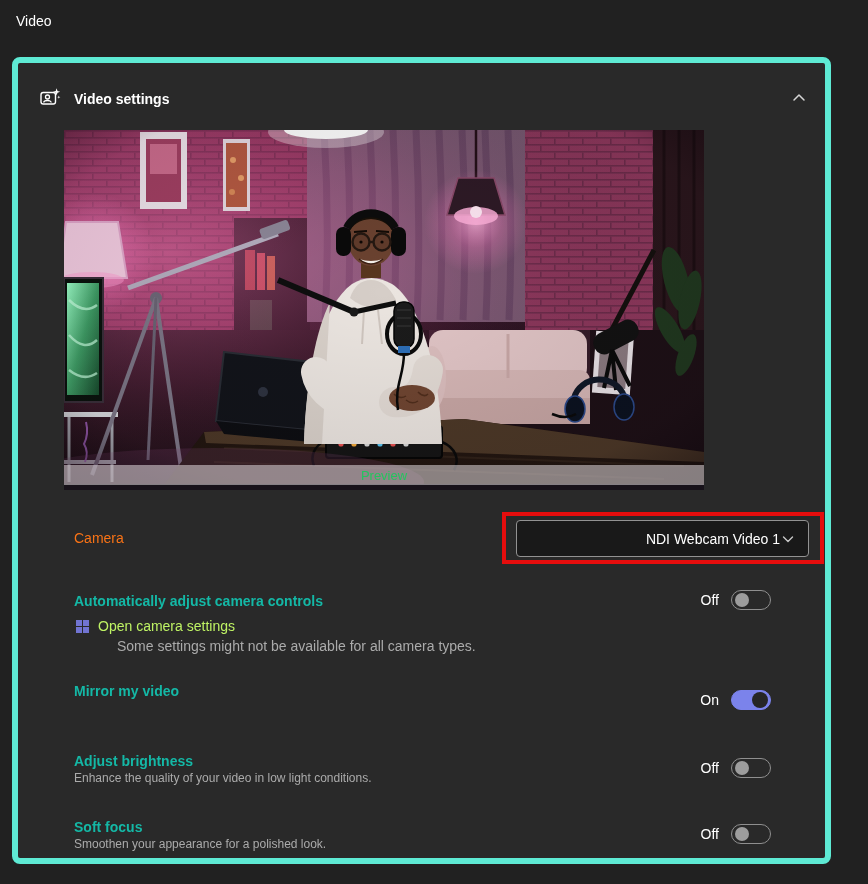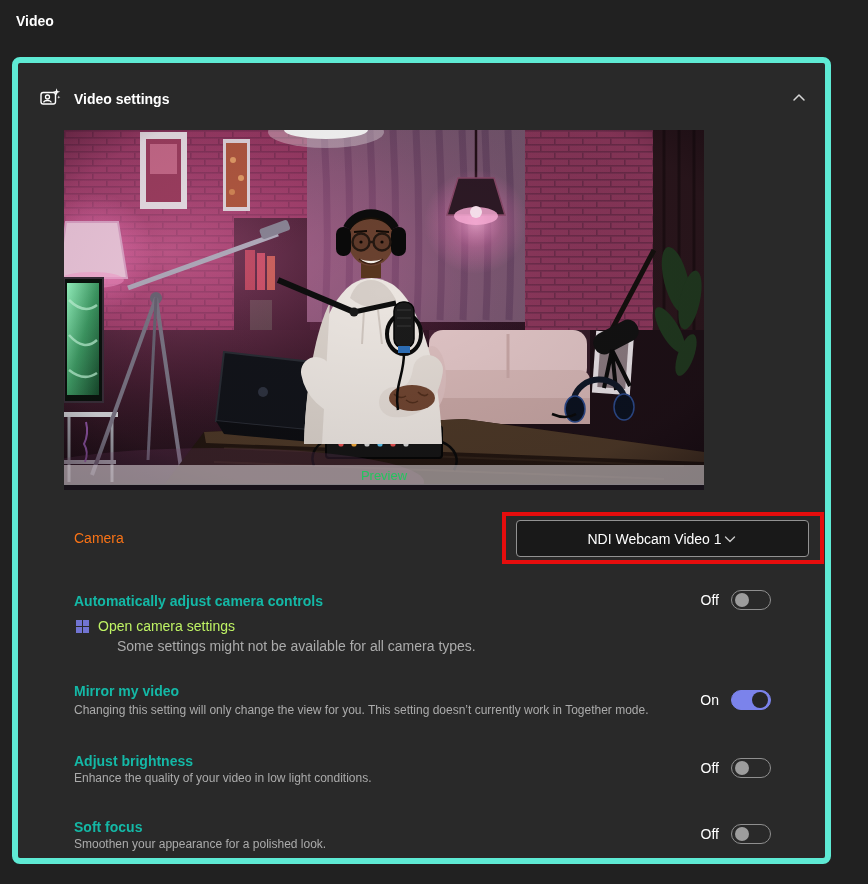--- a/index.html
+++ b/index.html
@@ -1,20 +1,20 @@
 <!DOCTYPE html>
 <html><head>
 <meta charset="utf-8">
 <style>
   html,body{margin:0;padding:0;}
   body{
     width:868px;height:884px;background:#212121;position:relative;
     font-family:"Liberation Sans", sans-serif;color:#ffffff;overflow:hidden;
   }
-  .page-title{position:absolute;left:16px;top:13px;font-size:14px;font-weight:700;}
+  .page-title{position:absolute;left:16px;top:13px;font-size:14px;font-weight:400;}
   .card{
     position:absolute;left:12px;top:57px;width:819px;height:807px;box-sizing:border-box;
     background:#292929;border:6px solid #5eead4;border-radius:8px;
   }
   .card-header-icon{position:absolute;left:20px;top:23px;width:24px;height:24px;}
   .card-title{position:absolute;left:56px;top:28px;font-size:14px;font-weight:600;}
   .collapse-btn{position:absolute;right:16px;top:25px;width:20px;height:20px;cursor:pointer;}
   .preview{position:absolute;left:46px;top:67px;width:640px;height:360px;overflow:hidden;background:#1a0e15;}
   .preview svg{display:block;}
   .preview-caption{
@@ -23,21 +23,21 @@
     display:flex;align-items:center;justify-content:center;
   }
   .camera-label{position:absolute;left:56px;top:467px;font-size:14px;color:#f97316;}
   .red-annotation{
     position:absolute;left:484px;top:449px;width:322px;height:52px;box-sizing:border-box;
     border:4px solid #e50d0d;pointer-events:none;z-index:5;
   }
   .dropdown{
     position:absolute;left:498px;top:457px;width:293px;height:37px;box-sizing:border-box;
     background:#191919;border:1px solid #929292;border-radius:4px;cursor:pointer;
-    display:flex;align-items:center;justify-content:center;padding:0 12px;font-size:14px;
+    display:flex;align-items:center;justify-content:flex-end;padding:0 12px;font-size:14px;
   }
   .row-label{position:absolute;left:56px;font-size:14px;font-weight:700;color:#14b8a6;}
   .row-desc{position:absolute;left:56px;font-size:12px;color:#ababab;}
   .link-row{position:absolute;left:58px;top:555px;display:flex;align-items:center;gap:9px;cursor:pointer;}
   .link-text{font-size:14px;color:#bef264;}
   .link-note{position:absolute;left:79px;top:575px;font-size:14px;color:#ababab;margin-left:20px;}
   .toggle-group{position:absolute;right:54px;display:flex;align-items:center;gap:12px;height:20px;}
   .state-label{font-size:14px;color:#ffffff;}
   .toggle{
     width:40px;height:20px;box-sizing:border-box;border:1px solid #8f8f8f;border-radius:11px;
@@ -295,21 +295,20 @@
       <rect x="0" y="0" width="6" height="6" fill="#7174d2"></rect>
       <rect x="7" y="0" width="6" height="6" fill="#7174d2"></rect>
       <rect x="0" y="7" width="6" height="6" fill="#7174d2"></rect>
       <rect x="7" y="7" width="6" height="6" fill="#7174d2"></rect>
     </svg>
     <span class="link-text">Open camera settings</span>
   </div>
   <div class="link-note">Some settings might not be available for all camera types.</div>
 
   <div class="row-label" style="top:620px">Mirror my video</div>
-  <div class="row-desc" style="top:640px">Changing this setting will only change the view for you. This setting doesn’t currently work in Together mode.</div>
   <div class="toggle-group" style="top:627px">
     <span class="state-label">On</span>
     <div class="toggle on">
         <div class="knob"></div>
       </div>
   </div>
 
   <div class="row-label" style="top:690px">Adjust brightness</div>
   <div class="row-desc" style="top:708px">Enhance the quality of your video in low light conditions.</div>
   <div class="toggle-group" style="top:695px">

